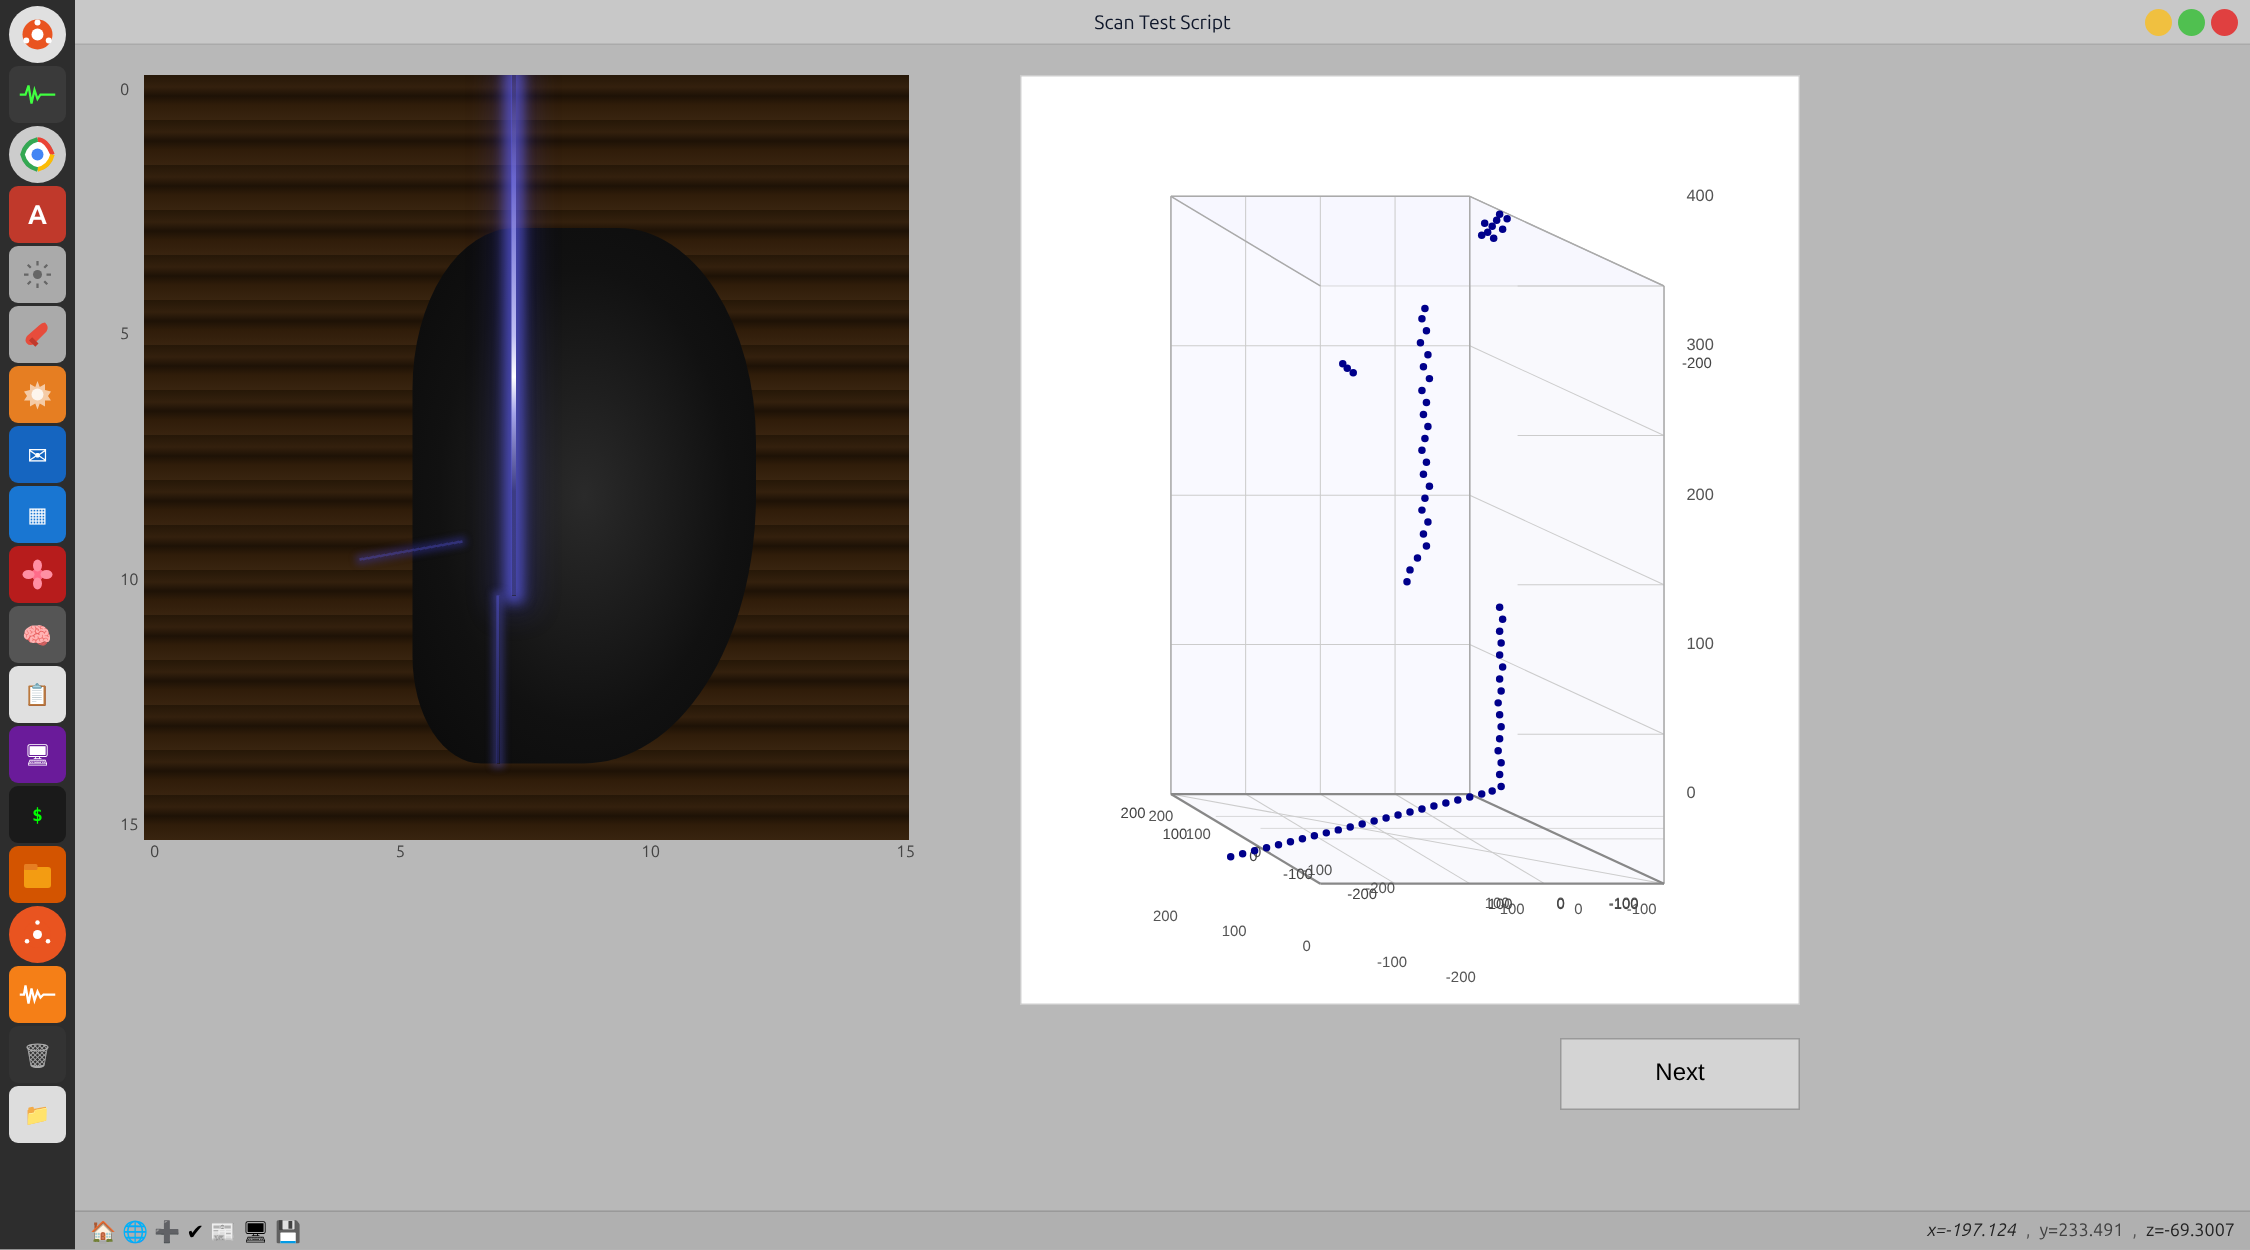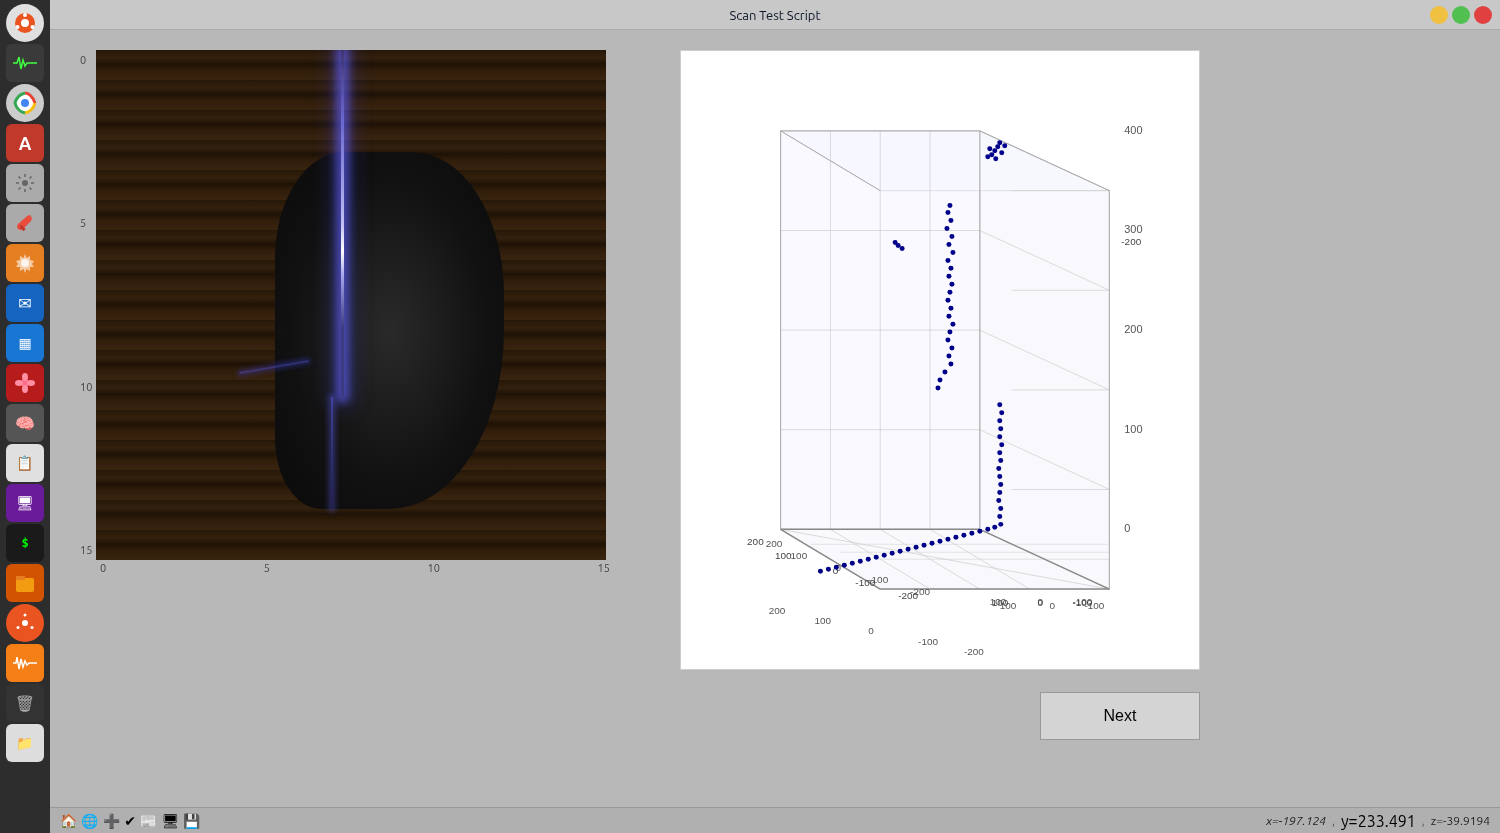--- a/index.html
+++ b/index.html
@@ -500,18 +500,18 @@
         <span style="font-size:14px; cursor:pointer;">🏠</span>
         <span style="font-size:14px; cursor:pointer;">🌐</span>
         <span style="font-size:14px; cursor:pointer;">➕</span>
         <span style="font-size:14px; cursor:pointer;">✔</span>
         <span style="font-size:14px; cursor:pointer;">📰</span>
         <span style="font-size:14px; cursor:pointer;">🖥</span>
         <span style="font-size:14px; cursor:pointer;">💾</span>
       </div>
       <span style="font-size:12px; color:#222;font-style:italic;">x=-197.124</span>
       <span style="font-size:12px; color:#555;">,</span>
-      <span style="font-size:16px; color:#000000;">y=233.491</span>
+      <span style="font-size:12px; color:#404040;">y=233.491</span>
       <span style="font-size:12px; color:#555;">,</span>
-      <span style="font-size:12px; color:#222;">z=-39.9194</span>
+      <span style="font-size:12px; color:#222;">z=-69.3007</span>
     </div>
   </div>
 </div>
 
 </body></html>

